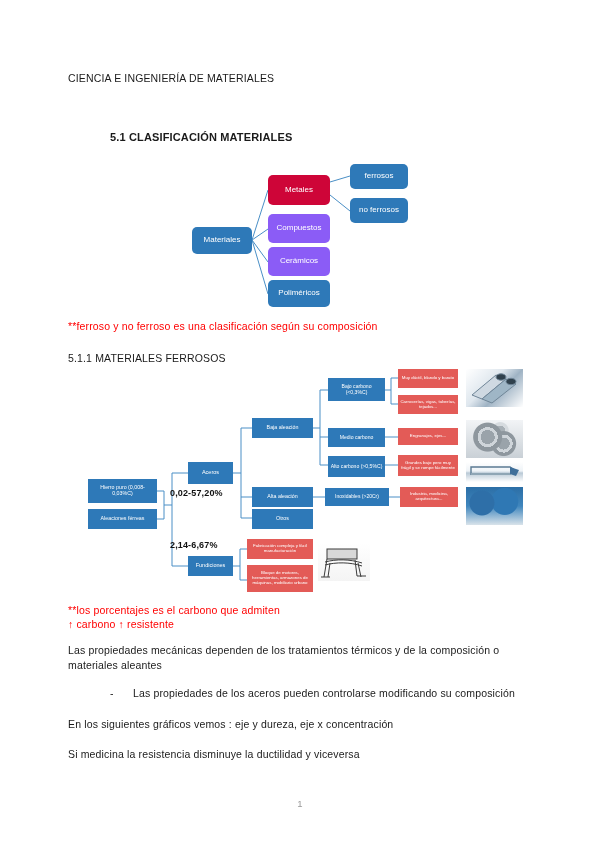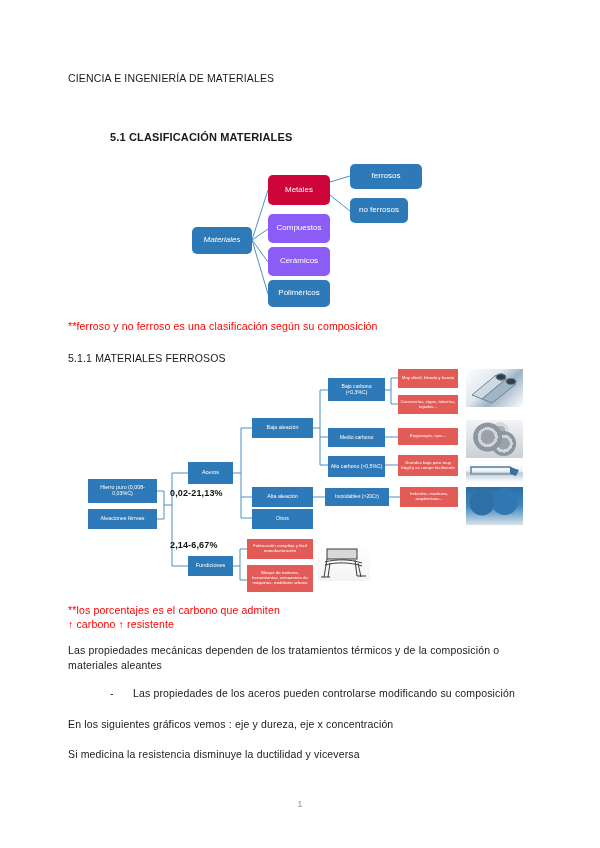--- a/index.html
+++ b/index.html
@@ -84,31 +84,31 @@
 
       <path d="M252,240 L268,190"></path>
       <path d="M252,240 L268,229"></path>
       <path d="M252,240 L268,262"></path>
       <path d="M252,240 L268,294"></path>
 
       <path d="M330,182 L350,176"></path>
       <path d="M330,195 L350,211"></path>
     </svg>
 
-    <div class="node blue rnd" style="left:192px; top:227px; width:60px; height:27px; font-size:8px;font-style:italic;">Materiales</div>
+    <div class="node blue rnd" style="left:192px; top:227px; width:60px; height:27px; font-size:8px;">Materiales</div>
 
     <div class="node crimson" style="left:268px; top:175px; width:62px; height:30px; font-size:8px;">Metales</div>
 
     <div class="node salmon" style="left:268px; top:214px; width:62px; height:29px; font-size:8px;">Compuestos</div>
 
     <div class="node salmon" style="left:268px; top:247px; width:62px; height:29px; font-size:8px;">Cerámicos</div>
 
     <div class="node blue rnd" style="left:268px; top:280px; width:62px; height:27px; font-size:8px;">Poliméricos</div>
 
-    <div class="node blue rnd" style="left:350px; top:164px; width:72px; height:25px; font-size:8px;">ferrosos</div>
+    <div class="node blue rnd" style="left:350px; top:164px; width:58px; height:25px; font-size:8px;">ferrosos</div>
 
     <div class="node blue rnd" style="left:350px; top:198px; width:58px; height:25px; font-size:8px;">no ferrosos</div>
   </div>
 
   <div class="ln red" style="left:68px; top:320px;">**ferroso y no ferroso es una clasificación según su composición</div>
 
   <div class="ln" style="left:68px; top:352px;">5.1.1 MATERIALES FERROSOS</div>
 
   <div>
 
@@ -152,21 +152,21 @@
       <line x1="240" y1="549" x2="247" y2="549"></line>
       <line x1="240" y1="580" x2="247" y2="580"></line>
     </svg>
 
     <div class="node blue" style="left:88px; top:479px; width:69px; height:24px; font-size:5.3px;">Hierro puro (0,008-0,03%C)</div>
 
     <div class="node blue" style="left:88px; top:509px; width:69px; height:20px; font-size:5.3px;">Aleaciones férreas</div>
 
     <div class="node blue" style="left:188px; top:462px; width:45px; height:22px; font-size:5.5px;">Aceros</div>
 
-    <div class="ln bold" style="left:170px; top:488px; font-size:9px; color:#111;">0,02-21,13%</div>
+    <div class="ln bold" style="left:170px; top:488px; font-size:9px; color:#111;">0,02-57,20%</div>
 
     <div class="ln bold" style="left:170px; top:540px; font-size:9px; color:#111;">2,14-6,67%</div>
 
     <div class="node blue" style="left:188px; top:556px; width:45px; height:20px; font-size:5.5px;">Fundiciones</div>
 
     <div class="node blue" style="left:252px; top:418px; width:61px; height:20px; font-size:5.3px;">Baja aleación</div>
 
     <div class="node blue" style="left:252px; top:487px; width:61px; height:20px; font-size:5.3px;">Alta aleación</div>
 
     <div class="node blue" style="left:252px; top:509px; width:61px; height:20px; font-size:5.3px;">Otros</div>

